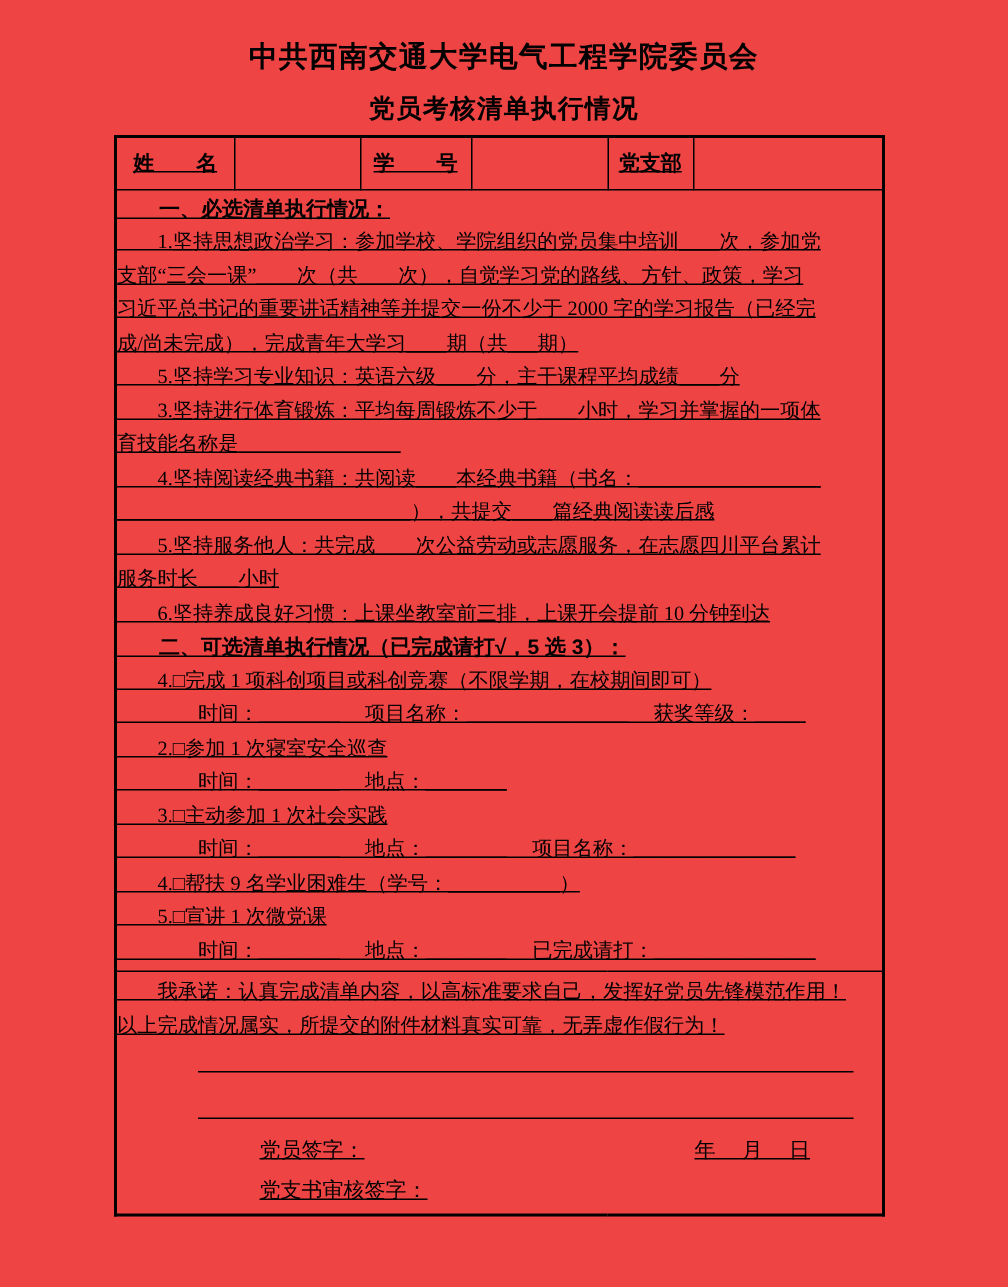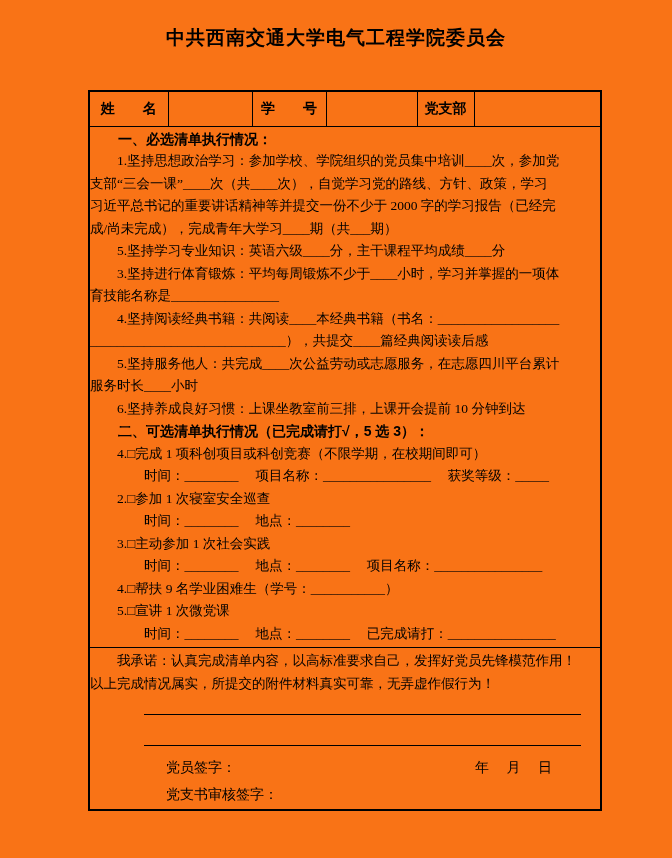--- a/index.html
+++ b/index.html
@@ -1,21 +1,21 @@
 <!DOCTYPE html>
 <html><head>
 <meta charset="utf-8">
 <style>
   * { box-sizing: border-box; }
   html, body { margin: 0; padding: 0; background: #ffffff; }
   .page {
     position: relative;
     width: 672px;
     height: 858px;
-    background: #f97316;
+    background: #ef4444;
     color: #000000;
     overflow: hidden;
   }
   .title1 {
     position: absolute;
     top: 25px; left: 0;
     width: 100%;
     text-align: center;
     font-family: "Liberation Sans", sans-serif;
     font-weight: bold;
@@ -27,25 +27,26 @@
     top: 61px; left: 0;
     width: 100%;
     text-align: center;
     font-family: "Liberation Sans", sans-serif;
     font-weight: bold;
     font-size: 17px;
     letter-spacing: 1px;
   }
   table.form {
     position: absolute;
-    left: 88px; top: 90px;
+    left: 76px; top: 90px;
     width: 512px;
     border-collapse: collapse;
     table-layout: fixed;
     border: 2px solid #000;
+    text-decoration: underline;
   }
   .form td {
     border: 1.5px solid #000;
     padding: 0;
     overflow: hidden;
     vertical-align: middle;
   }
   .r1 { height: 35px; }
   .r2 { height: 37px; }
   .r3 { height: 521px; }
@@ -86,30 +87,31 @@
   .sig-line.first { margin-top: 19px; }
   .sig-line.second { margin-top: 30px; }
   .sign-row {
     display: flex;
     font-family: "Liberation Serif", serif;
     font-size: 14px;
     line-height: 22px;
   }
   .sign-row.first { margin-top: 11px; }
   .sign-row.second { margin-top: 5px; }
-  .sign-label { padding-left: 76px; white-space: pre; }
+  .sign-label { padding-left: 95px; white-space: pre; }
   .date-label { margin-left: auto; padding-right: 48px; white-space: pre; }
 </style>
 </head>
 <body>
 
 <div class="page">
 
   <div class="title1">中共西南交通大学电气工程学院委员会</div>
 
+  <div class="title2">党员考核清单执行情况</div>
 
   <table class="form">
     <colgroup>
       <col style="width:79px">
       <col style="width:84px">
       <col style="width:74px">
       <col style="width:91px">
       <col style="width:57px">
       <col style="width:127px">
     </colgroup>

